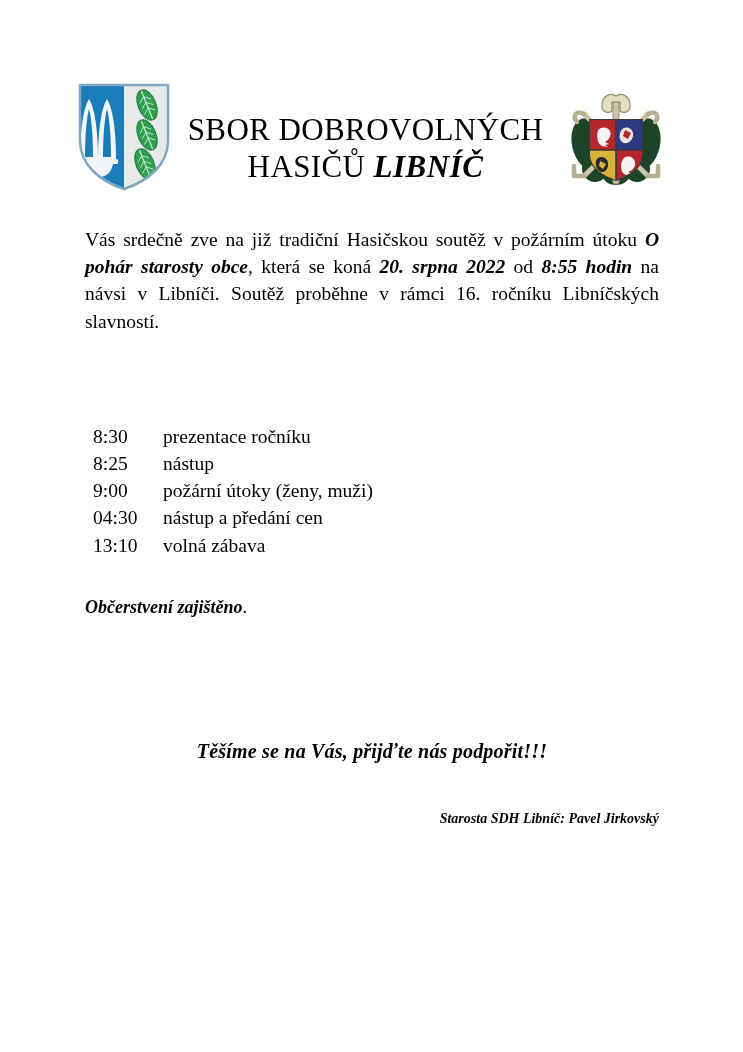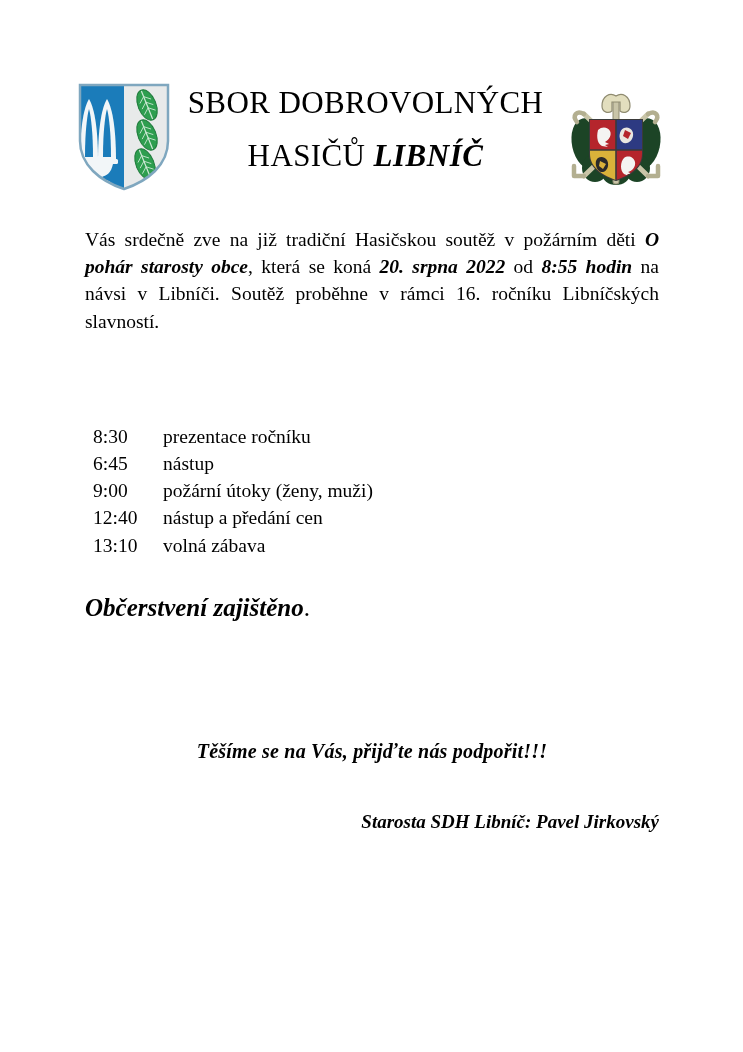--- a/index.html
+++ b/index.html
@@ -50,23 +50,24 @@
     width: 392px;
     text-align: center;
     padding-top: 14px;
     line-height: 1.12;
   }
 
   .title-line {
     font-size: 31px;
     letter-spacing: 0.4px;
     white-space: nowrap;
+    margin-top: 27px;
   }
   .title-line-2 {
-    margin-top: 18px;
+    margin-top: 2px;
   }
   .title-village {
     font-weight: bold;
     font-style: italic;
     letter-spacing: 0.5px;
   }
 
   .crest-fire {
     width: 108px;
     height: 112px;
@@ -118,21 +119,21 @@
   table.program td {
     padding: 0;
     vertical-align: baseline;
     white-space: nowrap;
   }
   td.time { width: 70px; padding-right: 0; }
   td.desc { padding-left: 0; }
 
   
   .refreshments {
-    font-size: 25px;
+    font-size: 18px;
     line-height: 27.2px;
   }
 
   .closing {
     position: absolute;
     left: 85px;
     top: 740px;
     width: 574px;
     text-align: center;
     font-size: 20px;
@@ -140,21 +141,21 @@
     font-style: italic;
     letter-spacing: 0.2px;
   }
 
   .signature {
     position: absolute;
     left: 85px;
     top: 811px;
     width: 574px;
     text-align: right;
-    font-size: 19px;
+    font-size: 14px;
     font-weight: bold;
     font-style: italic;
   }
 </style>
 </head>
 <body>
 
 <div class="page">
 
   <div class="header">
@@ -252,44 +253,44 @@
           <path d="M62 80 C66 77 72 79 73 84 C74 89 70 93 66 94 L70 96 L65 96 L67 98 L62 96 C58 93 58 84 62 80 Z" fill="#F4F4F2"></path>
         </g>
         <path d="M54 42 V102 M28 72 H80" stroke="#3A3A3A" stroke-width="1.6" fill="none" clip-path="url(#czClip)"></path>
       </g>
     </svg>
 
   </div>
 
   <div class="content">
 
-    <p class="para"><span>Vás srdečně zve na již tradiční Hasičskou soutěž v požárním děti </span><span class="bi">O pohár starosty obce</span><span>, která se koná </span><span class="bi">20. srpna 2022</span><span> od </span><span class="bi">8:55 hodin</span><span> na návsi v Libníči. Soutěž proběhne v rámci 16. ročníku Libníčských slavností.</span></p>
+    <p class="para"><span>Vás srdečně zve na již tradiční Hasičskou soutěž v požárním útoku </span><span class="bi">O pohár starosty obce</span><span>, která se koná </span><span class="bi">20. srpna 2022</span><span> od </span><span class="bi">8:55 hodin</span><span> na návsi v Libníči. Soutěž proběhne v rámci 16. ročníku Libníčských slavností.</span></p>
 
     <div class="gap-para"></div>
 
 
     <div class="gap-cat"></div>
 
 
     <table class="program">
       <tbody>
         <tr>
           <td class="time">8:30</td>
           <td class="desc">prezentace ročníku</td>
         </tr>
         <tr>
-          <td class="time">6:45</td>
+          <td class="time">8:25</td>
           <td class="desc">nástup</td>
         </tr>
         <tr>
           <td class="time">9:00</td>
           <td class="desc">požární útoky (ženy, muži)</td>
         </tr>
         <tr>
-          <td class="time">12:40</td>
+          <td class="time">04:30</td>
           <td class="desc">nástup a předání cen</td>
         </tr>
         <tr>
           <td class="time">13:10</td>
           <td class="desc">volná zábava</td>
         </tr>
       </tbody>
     </table>
 
     <div class="gap-prog"></div>

